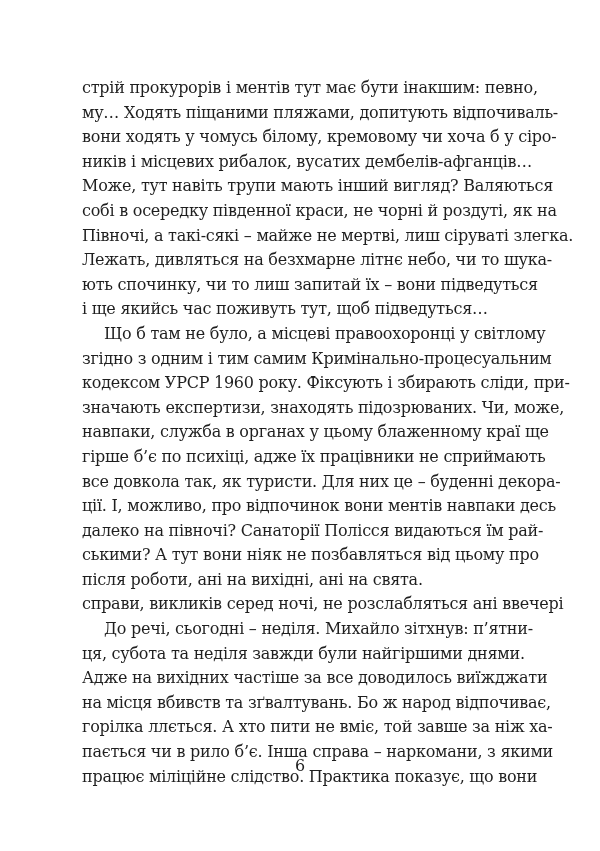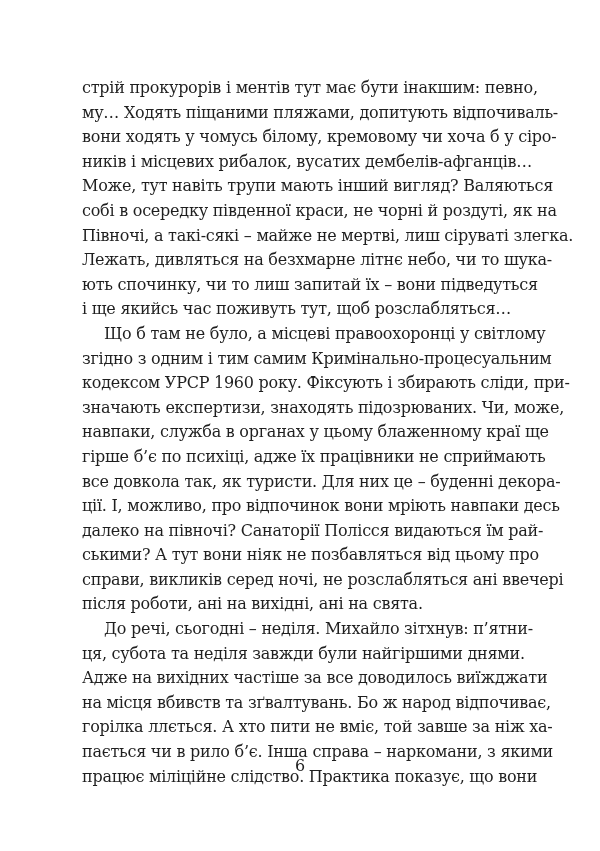--- a/index.html
+++ b/index.html
@@ -55,35 +55,35 @@
   <div class="paragraph">
     <span class="line">стрій прокурорів і ментів тут має бути інакшим: певно,</span>
     <span class="line">му… Ходять піщаними пляжами, допитують відпочиваль-</span>
     <span class="line">вони ходять у чомусь білому, кремовому чи хоча б у сіро-</span>
     <span class="line">ників і місцевих рибалок, вусатих дембелів-афганців…</span>
     <span class="line">Може, тут навіть трупи мають інший вигляд? Валяються</span>
     <span class="line">собі в осередку південної краси, не чорні й роздуті, як на</span>
     <span class="line">Півночі, а такі-сякі – майже не мертві, лиш сіруваті злегка.</span>
     <span class="line">Лежать, дивляться на безхмарне літнє небо, чи то шука-</span>
     <span class="line">ють спочинку, чи то лиш запитай їх – вони підведуться</span>
-    <span class="line last">і ще якийсь час поживуть тут, щоб розслабляться…</span>
+    <span class="line last">і ще якийсь час поживуть тут, щоб підведуться…</span>
   </div>
   <div class="paragraph">
     <span class="line indent">Що б там не було, а місцеві правоохоронці у світлому</span>
     <span class="line">згідно з одним і тим самим Кримінально-процесуальним</span>
     <span class="line">кодексом УРСР 1960 року. Фіксують і збирають сліди, при-</span>
     <span class="line">значають експертизи, знаходять підозрюваних. Чи, може,</span>
     <span class="line">навпаки, служба в органах у цьому блаженному краї ще</span>
     <span class="line">гірше б’є по психіці, адже їх працівники не сприймають</span>
     <span class="line">все довкола так, як туристи. Для них це – буденні декора-</span>
-    <span class="line">ції. І, можливо, про відпочинок вони мріють навпаки десь</span>
+    <span class="line">ції. І, можливо, про відпочинок вони ментів навпаки десь</span>
     <span class="line">далеко на півночі? Санаторії Полісся видаються їм рай-</span>
     <span class="line">ськими? А тут вони ніяк не позбавляться від цьому про</span>
+    <span class="line last">після роботи, ані на вихідні, ані на свята.</span>
     <span class="line">справи, викликів серед ночі, не розслабляться ані ввечері</span>
-    <span class="line last">після роботи, ані на вихідні, ані на свята.</span>
   </div>
   <div class="paragraph">
     <span class="line indent">До речі, сьогодні – неділя. Михайло зітхнув: п’ятни-</span>
     <span class="line">ця, субота та неділя завжди були найгіршими днями.</span>
     <span class="line">Адже на вихідних частіше за все доводилось виїжджати</span>
     <span class="line">на місця вбивств та зґвалтувань. Бо ж народ відпочиває,</span>
     <span class="line">горілка ллється. А хто пити не вміє, той завше за ніж ха-</span>
     <span class="line">пається чи в рило б’є. Інша справа – наркомани, з якими</span>
     <span class="line">працює міліційне слідство. Практика показує, що вони</span>
   </div>

